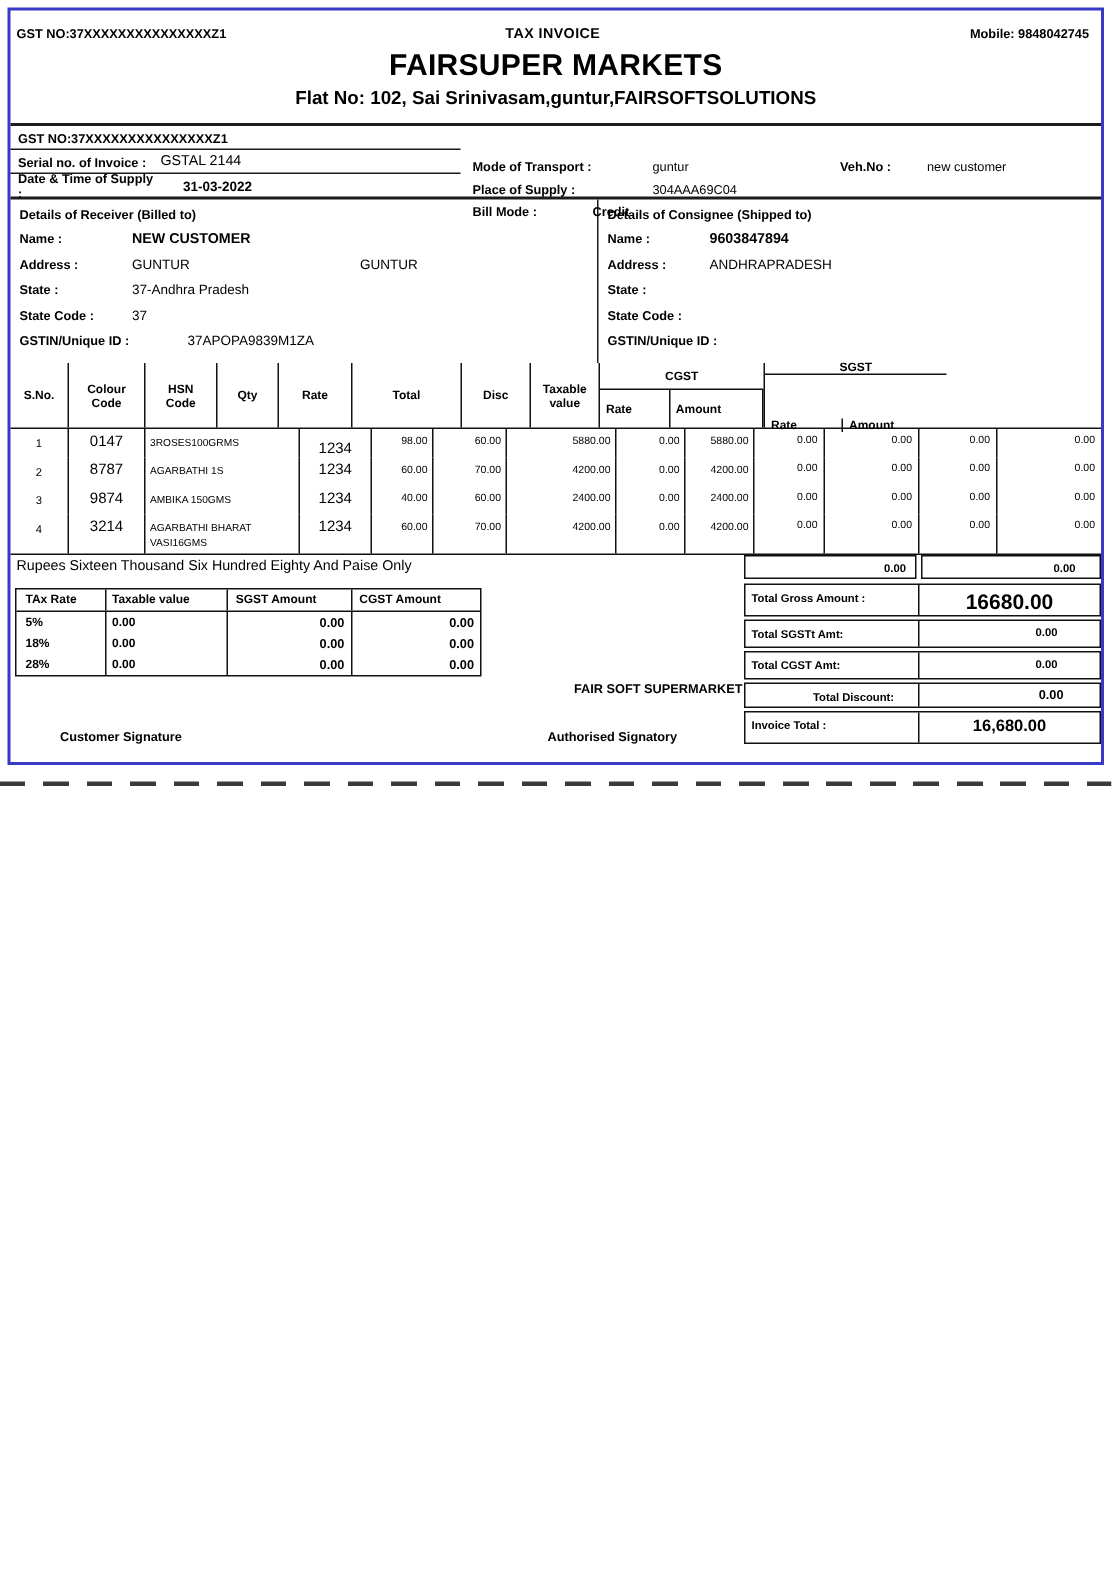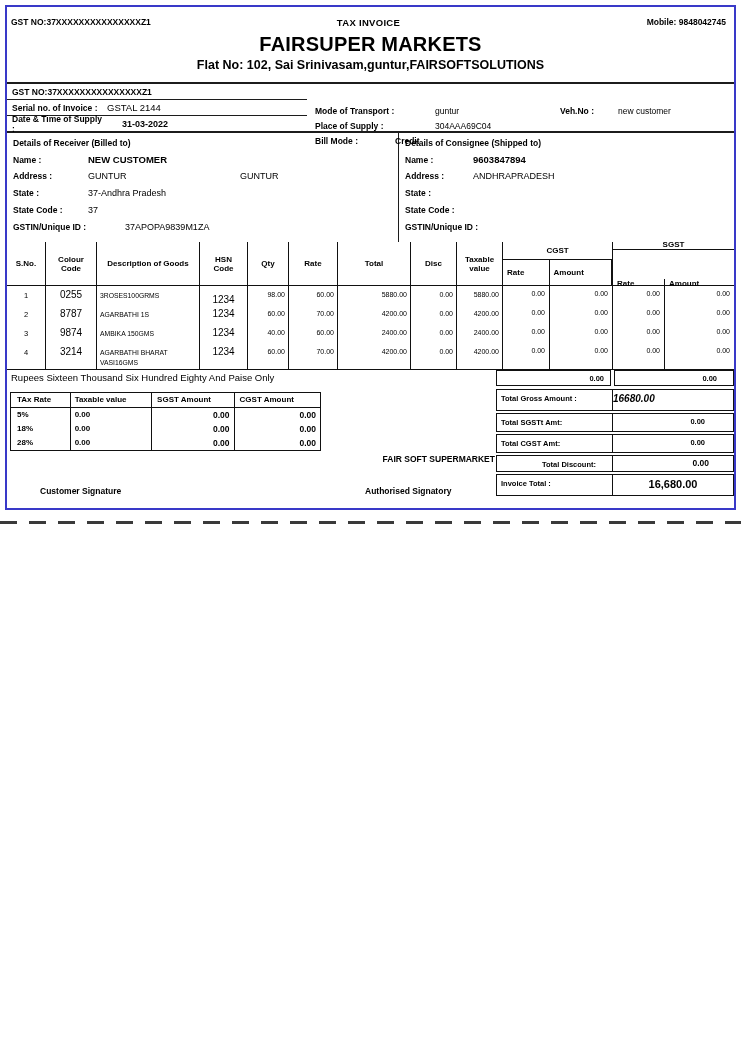--- a/index.html
+++ b/index.html
@@ -89,21 +89,21 @@
   .auth-sig { position:absolute; left:358px; top:116px; font-weight:bold; font-size:8.5px; }
 
   .totals { position:absolute; left:489px; top:0; width:238px; }
   .subrow { display:flex; margin-bottom:3px; }
   .subrow .sc { border:1px solid #111; height:16px; font-weight:bold; font-size:7.5px; text-align:right; padding:3px 6px 0 0; }
   .sc.s1 { width:115px; margin-right:3px; }
   .sc.s2 { width:120px; padding-right:16px; }
   .trow { display:flex; border:1px solid #111; margin-bottom:2px; background:#fff; }
   .trow .tl { flex:1; border-right:1px solid #111; font-weight:bold; font-size:7.5px; padding:4px 0 0 4px; }
   .trow .tv { width:120px; font-weight:bold; }
-  .r-gross { height:22px; } .r-gross .tv { font-size:10px; padding-top:3px;font-style:italic; }
+  .r-gross { height:22px; } .r-gross .tv { text-align:center; font-size:14px; padding-top:3px; }
   .r-sgst, .r-cgst { height:19px; } .r-sgst .tv, .r-cgst .tv { text-align:right; font-size:7.5px; padding:3px 28px 0 0; }
   .r-disc { height:17px;padding-left:37px; } .r-disc .tl { padding-left:8px; } .r-disc .tv { text-align:right; font-size:8.5px; padding:2px 24px 0 0; }
   .r-inv { height:22px; } .r-inv .tv { text-align:center; font-size:11px; padding-top:3px; }
 
   .dashline { position:absolute; left:0; top:521px; width:741px; height:3px;
     background:repeating-linear-gradient(90deg, #3a3a3a 0 17px, transparent 17px 29px); }
 </style>
 </head>
 <body>
 
@@ -198,21 +198,20 @@
         <span class="dlbl cwide">GSTIN/Unique ID :</span>
         <span class="dval"></span>
       </div>
     </div>
   </div>
 
   <div class="items">
     <div class="thead">
       <div class="th c1">S.No.</div>
       <div class="th c2">Colour Code</div>
-      <div class="th c3">Description of Goods</div>
       <div class="th c4">HSN Code</div>
       <div class="th c5">Qty</div>
       <div class="th c6">Rate</div>
       <div class="th c7">Total</div>
       <div class="th c8">Disc</div>
       <div class="th c9">Taxable value</div>
       <div class="th group" style="width:110px">
         <div class="g-title">CGST</div>
         <div class="g-sub">
           <div class="g-cell" style="width:47px">Rate</div>
@@ -223,21 +222,21 @@
         <div class="g-title">SGST</div>
         <div class="g-sub">
           <div class="g-cell" style="width:52px">Rate</div>
           <div class="g-cell last" style="width:69px">Amount</div>
         </div>
       </div>
     </div>
     <div class="tbody">
       <div class="trow-i">
         <div class="td c1">1</div>
-        <div class="td c2">0255</div>
+        <div class="td c2">0147</div>
         <div class="td c3">3ROSES100GRMS</div>
         <div class="td c4" style="padding-top:8px">1234</div>
         <div class="td c5 num">98.00</div>
         <div class="td c6 num">60.00</div>
         <div class="td c7 num">5880.00</div>
         <div class="td c8 num">0.00</div>
         <div class="td c9 num">5880.00</div>
         <div class="td c10 gst">0.00</div>
         <div class="td c11 gst">0.00</div>
         <div class="td c12 gst">0.00</div>

